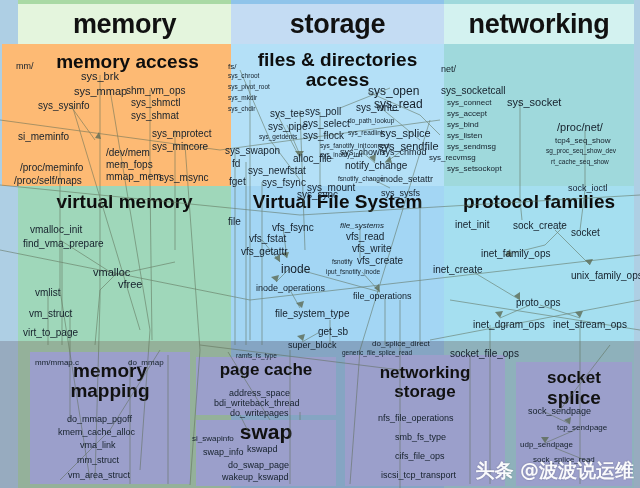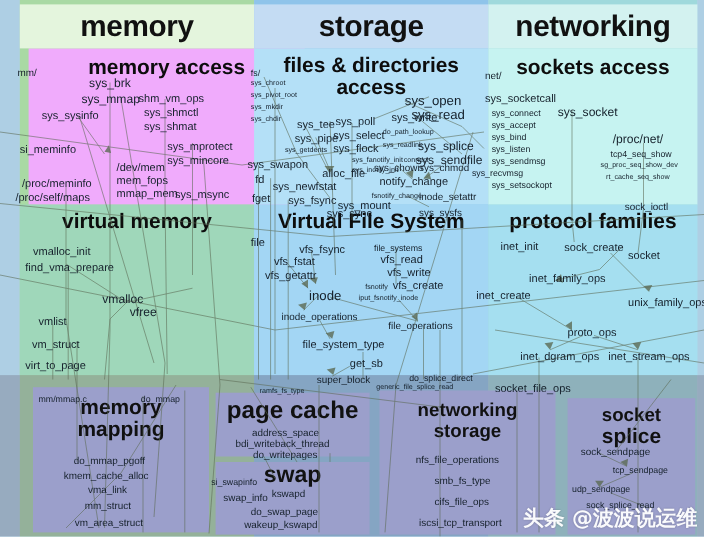--- a/index.html
+++ b/index.html
@@ -22,21 +22,21 @@
   #chip-mem{left:18px; width:213px; background:#e4f5dd;}
   #chip-sto{left:231px;width:213px; background:#c4dcf3;}
   #chip-net{left:444px;width:190px; background:#d3f2f0;}
 
   
   .zone{position:absolute;}
   .zone-title{position:absolute;left:0;width:100%;text-align:center;
     font-size:19px;font-weight:bold;color:#0d0d0d;line-height:19px;}
 
   
-  #z-memacc{left:26px; top:44px;  width:251px;height:142px;background:#f0abfc;}
+  #z-memacc{left:2px; top:44px;  width:251px;height:142px;background:#fdba74;}
   #z-files {left:231px;top:44px;  width:213px;height:142px;background:#b4e0f7;}
   #z-sock  {left:444px;top:44px;  width:190px;height:142px;background:#c6f3f1;}
   
   #z-vmem  {left:18px; top:186px; width:213px;height:155px;background:#9fd7ba;}
   #z-vfs   {left:231px;top:186px; width:213px;height:155px;background:#a3d6f4;}
   #z-proto {left:444px;top:186px; width:190px;height:155px;background:#a5dff0;}
   
   #band-bottom{position:absolute;left:0;top:341px;width:640px;height:147px;
     background:rgba(120,122,140,.42);}
 
@@ -79,42 +79,39 @@
   <div class="colwash" id="wash-net"></div>
   <div class="colwash" id="wash-edgeR"></div>
 
   <div class="zone" id="z-memacc">
     <div class="zone-title" style="top:8px;">memory access</div>
   </div>
   <div class="zone" id="z-files">
     <div class="zone-title" style="top:6px;">files &amp; directories</div>
     <div class="zone-title" style="top:26px;">access</div>
   </div>
-  <div class="zone" id="z-sock">
-    <div class="zone-title" style="top:8px;">sockets access</div>
-  </div>
 
   <div class="zone" id="z-vmem">
     <div class="zone-title" style="top:6px;">virtual memory</div>
   </div>
   <div class="zone" id="z-vfs">
     <div class="zone-title" style="top:6px;">Virtual File System</div>
   </div>
   <div class="zone" id="z-proto">
     <div class="zone-title" style="top:6px;">protocol families</div>
   </div>
 
   <div id="band-bottom"></div>
 
   <div class="pbox" id="b-memmap">
     <div class="pbox-title" style="top:8px;font-size:19px;">memory</div>
     <div class="pbox-title" style="top:28px;font-size:19px;">mapping</div>
   </div>
   <div class="pbox" id="b-pcache">
-    <div class="pbox-title" style="top:3px;font-size:22px;">page cache</div>
+    <div class="pbox-title" style="top:3px;font-size:17px;">page cache</div>
   </div>
   <div class="pbox" id="b-swap">
     <div class="pbox-title" style="top:0px;font-size:21px;">swap</div>
   </div>
   <div class="pbox" id="b-netsto">
     <div class="pbox-title" style="top:8px;font-size:17px;">networking</div>
     <div class="pbox-title" style="top:27px;font-size:17px;">storage</div>
   </div>
   <div class="pbox" id="b-splice">
     <div class="pbox-title" style="top:6px;font-size:17px;">socket</div>
@@ -279,21 +276,21 @@
       <div class="lbl s10" style="left: 381px; top: 147px;">sys_chmod</div>
       <div class="lbl s11" style="left: 345px; top: 160px;">notify_change</div>
       <div class="lbl s8" style="left: 338px; top: 175px;">fsnotify_change</div>
       <div class="lbl s10" style="left: 381px; top: 174px;">inode_setattr</div>
       <div class="lbl s11" style="left: 307px; top: 182px;">sys_mount</div>
       <div class="lbl s10" style="left: 381px; top: 188px;">sys_sysfs</div>
       <div class="lbl s11" style="left: 228px; top: 216px;">file</div>
       <div class="lbl s11" style="left: 272px; top: 222px;">vfs_fsync</div>
       <div class="lbl s11" style="left: 249px; top: 233px;">vfs_fstat</div>
       <div class="lbl s11" style="left: 241px; top: 246px;">vfs_getattr</div>
-      <div class="lbl s9" style="left: 340px; top: 221px;">file_systems</div>
+      <div class="lbl s9" style="left: 340px; top: 221px; font-style: italic;">file_systems</div>
       <div class="lbl s11" style="left: 346px; top: 231px;">vfs_read</div>
       <div class="lbl s11" style="left: 352px; top: 243px;">vfs_write</div>
       <div class="lbl s11" style="left: 357px; top: 255px;">vfs_create</div>
       <div class="lbl s8" style="left: 332px; top: 258px;">fsnotify</div>
       <div class="lbl s8" style="left: 326px; top: 268px;">iput_fsnotify_inode</div>
       <div class="lbl s13" style="left: 281px; top: 262px;">inode</div>
       <div class="lbl s10" style="left: 256px; top: 283px;">inode_operations</div>
       <div class="lbl s10" style="left: 353px; top: 291px;">file_operations</div>
       <div class="lbl s11" style="left: 275px; top: 308px;">file_system_type</div>
       <div class="lbl s11" style="left: 318px; top: 326px;">get_sb</div>

